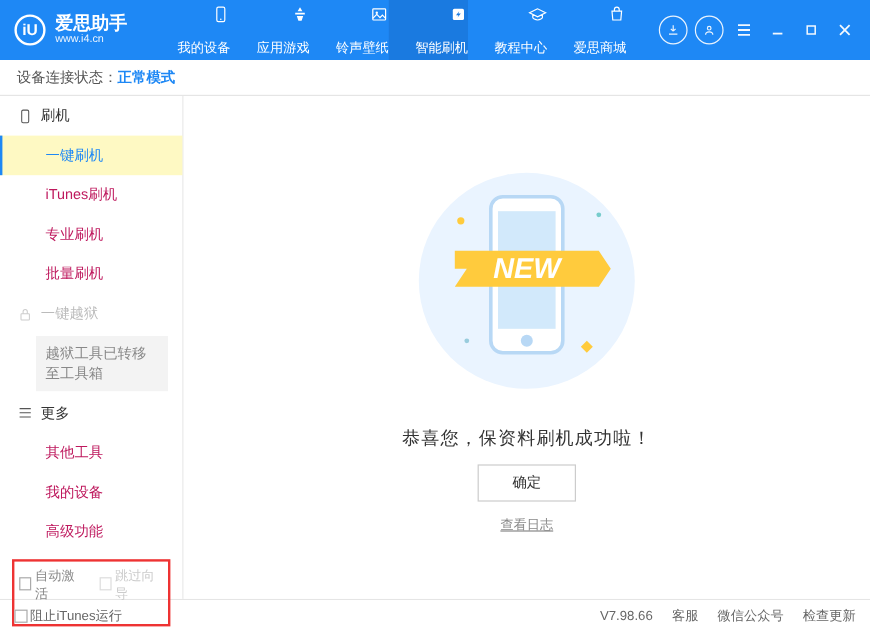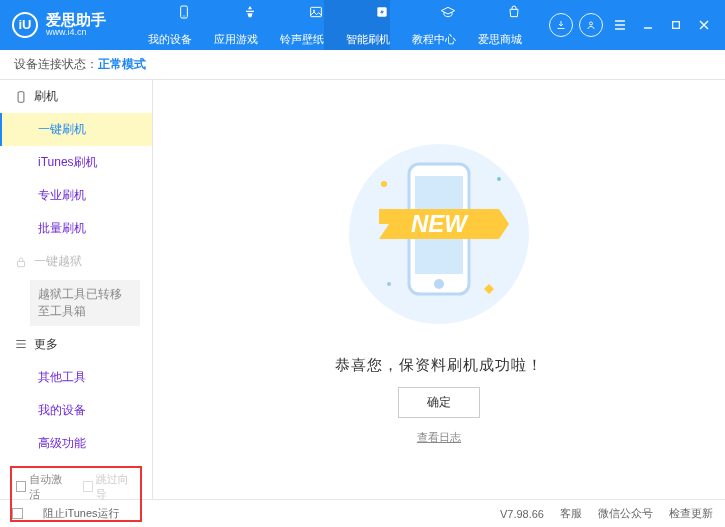--- a/index.html
+++ b/index.html
@@ -14,21 +14,21 @@
 .nav-item { width:66px; display:flex; flex-direction:column; align-items:flex-end; justify-content:center; gap:12px; cursor:pointer; font-size:11px; }
 .nav-item.active { background:#1a7ae0; }
 .win-ctrl { display:flex; gap:10px; align-items:center; margin-left:8px; }
 .win-ctrl .wc { width:18px; height:18px; display:flex; align-items:center; justify-content:center; cursor:pointer; opacity:.95; }
 .circ-btn { width:24px; height:24px; border:1.5px solid #fff; border-radius:50%; display:flex; align-items:center; justify-content:center; cursor:pointer; opacity:.9; }
 .status-row { height:30px; border-bottom:1px solid #e5e5e5; display:flex; align-items:center; padding:0 14px; font-size:12px; color:#555; }
 .status-row .mode { color:#1e88f5; font-weight:bold; }
 .body { display:flex; height:calc(527px - 50px - 30px - 28px); }
 .sidebar { width:153px; border-right:1px solid #e5e5e5; background:#fff; display:flex; flex-direction:column; }
 .sb-sec { padding:8px 14px; font-size:12px; color:#333; display:flex; align-items:center; gap:6px; }
-.sb-item { padding:8px 14px 8px 38px; font-size:12px; color:#6d28d9; cursor:pointer; }
+.sb-item { padding:8px 14px 8px 38px; font-size:12px; color:#be185d; cursor:pointer; }
 .sb-item.active { background:#fef9c3; color:#1e88f5; border-left:2px solid #1e88f5; padding-left:36px; }
 .sb-item.boxed { background:#f3f3f3; color:#888; line-height:1.4; margin:2px 12px 2px 30px; padding:6px 8px; }
 .sb-sec.dim { color:#bbb; }
 .sb-bottom { margin-top:auto; padding:6px 10px 8px; }
 .red-box { border:2px solid #e33; padding:4px 4px 18px; margin-bottom:6px; }
 .chk-row { display:flex; align-items:center; gap:3px; font-size:11px; color:#888; }
 .chk-row .dim { color:#ccc; }
 .chk-box { width:11px; height:11px; border:1px solid #aaa; background:#fff; display:inline-block; }
 .dev-info { display:flex; align-items:center; gap:5px; color:#1e88f5; font-size:11px; font-weight:bold; margin-top:4px; }
 .main { flex:1; display:flex; flex-direction:column; align-items:center; justify-content:center; gap:12px; background:#fff; }
@@ -201,19 +201,19 @@
       <circle cx="50" cy="150" r="2" fill="#9cd"></circle>
     </svg>
     <div class="success-text">恭喜您，保资料刷机成功啦！</div>
     <button class="ok-btn">确定</button>
     <a class="view-log">查看日志</a>
   </div>
 </div>
 
 <div class="footer">
   <span class="chk-box"></span>
-  <span style="margin-left:20px">阻止iTunes运行</span>
+  <span style="margin-left:2px">阻止iTunes运行</span>
   <div class="spacer"></div>
   <span>V7.98.66</span>
   <span class="fitem">客服</span>
   <span class="fitem">微信公众号</span>
   <span class="fitem">检查更新</span>
 </div>
 
 </body></html>

